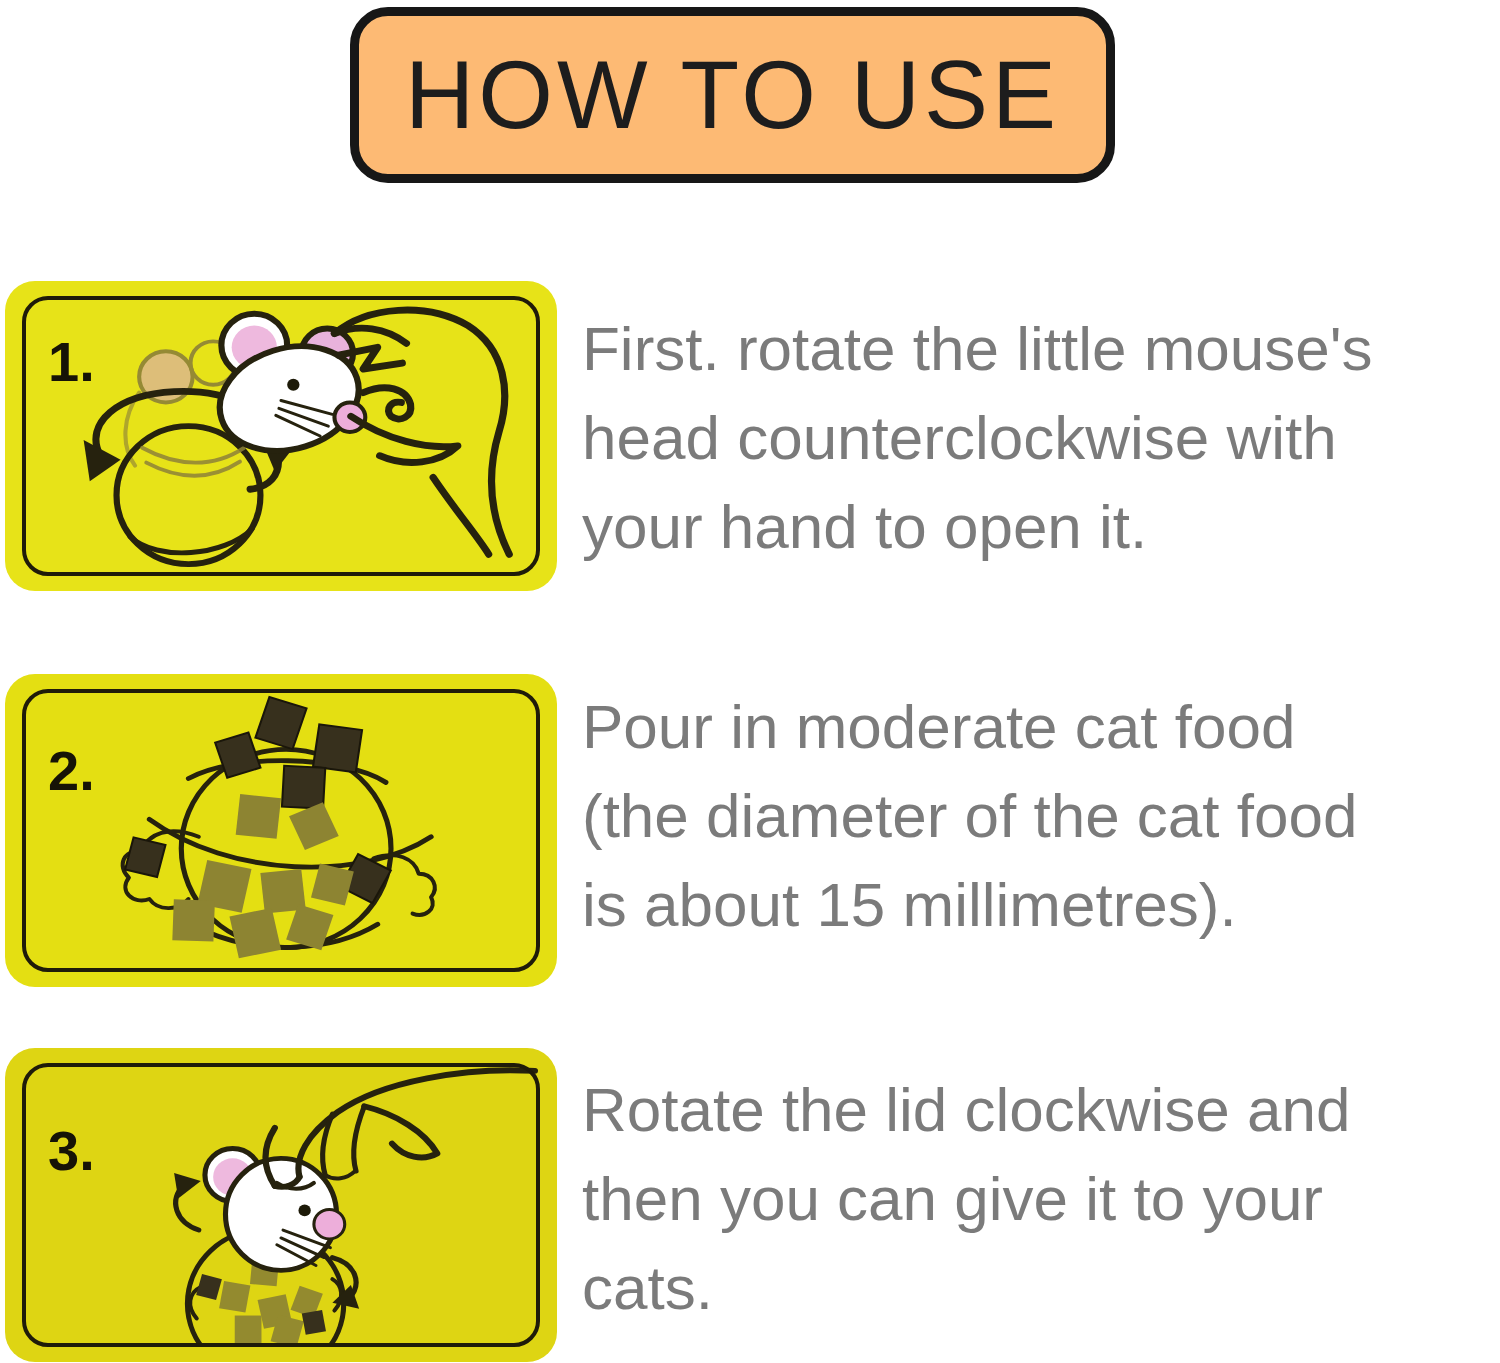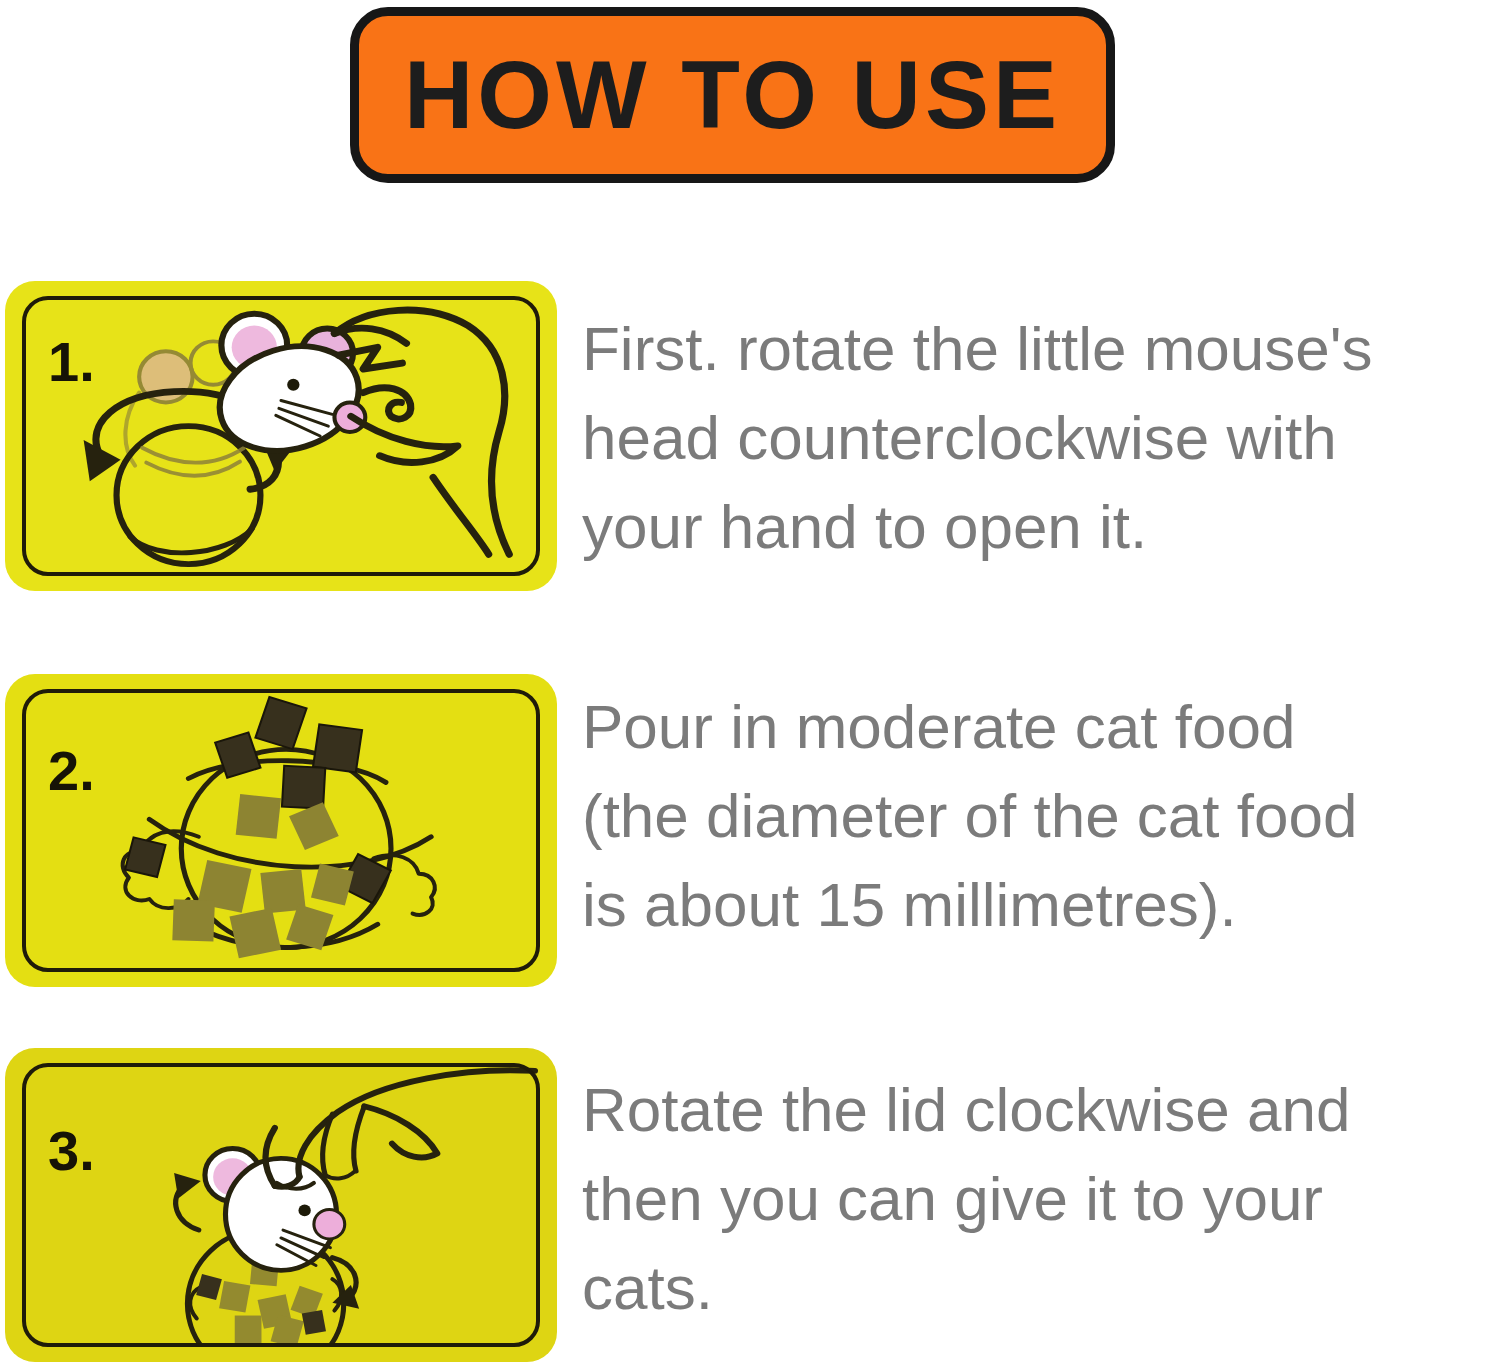--- a/index.html
+++ b/index.html
@@ -1,21 +1,21 @@
 <!DOCTYPE html>
 <html><head>
 <meta charset="utf-8">
 <style>
   html,body{margin:0;padding:0;background:#ffffff;}
   body{width:1500px;height:1363px;position:relative;font-family:"Liberation Sans",sans-serif;}
   .page{position:absolute;left:0;top:0;width:1500px;height:1363px;background:#ffffff;overflow:hidden;}
 
   .title-box{position:absolute;left:350px;top:7px;width:765px;height:176px;
     border:9px solid #171717;border-radius:38px;box-sizing:border-box;
-    display:flex;align-items:center;justify-content:center;background:#f97316;font-weight:bold;}
+    display:flex;align-items:center;justify-content:center;background:#fdba74;}
   .title-text{font-size:96px;color:#1d1d1d;letter-spacing:4px;white-space:nowrap;}
 
   .card{position:absolute;left:5px;width:552px;border-radius:30px;}
   .card .inner-border{position:absolute;left:17px;top:15px;right:17px;bottom:15px;
     border:4px solid #1f1b09;border-radius:26px;pointer-events:none;}
   .card1{top:281px;height:310px;background:#e7e318;}
   .card2{top:674px;height:313px;background:#e4df12;}
   .card3{top:1048px;height:314px;background:#ded513;}
 
   .step-num{position:absolute;left:43px;font-size:56px;font-weight:700;color:#161306;}

